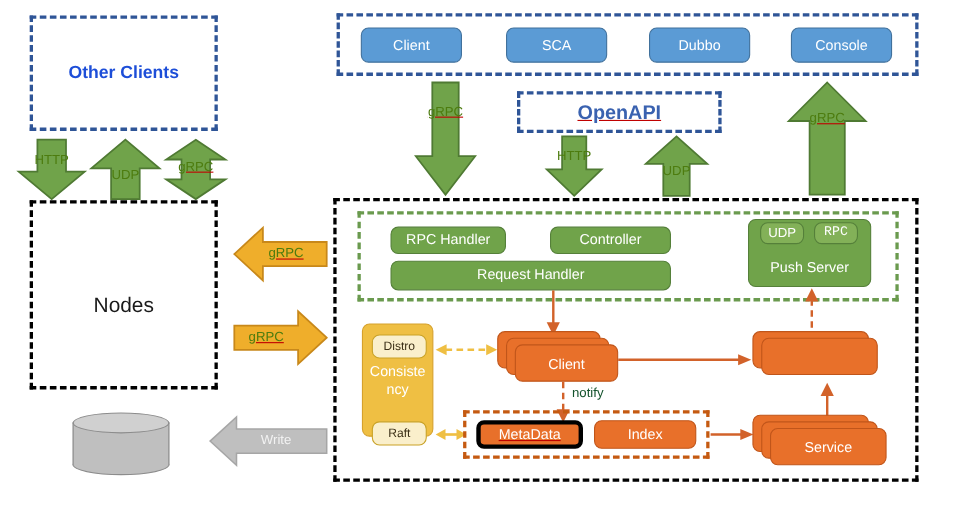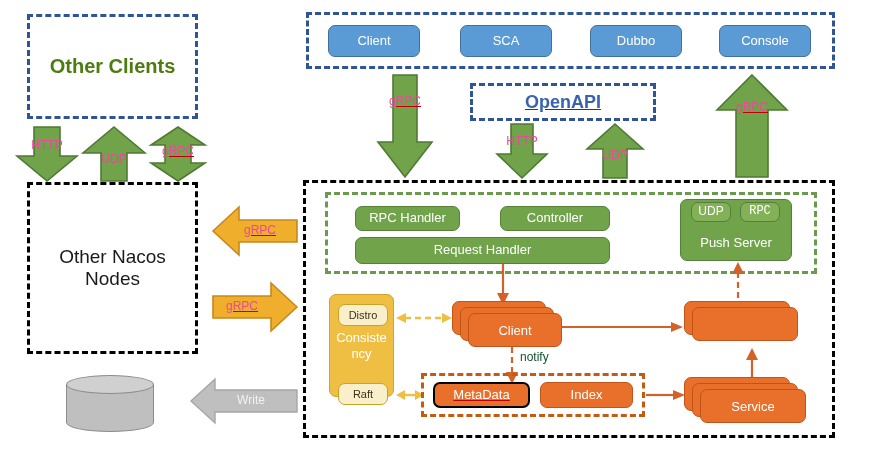--- a/index.html
+++ b/index.html
@@ -10,21 +10,21 @@
   }
   .abs{position:absolute;box-sizing:border-box;}
 
   
   .frame-blue{border:3px dashed #2F5597;}
   .frame-black{border:3px dashed #000000;}
   .frame-green{border:3px dashed #6A9A4E;}
   .frame-orange-d{border:3px dashed #C55A11;}
 
   .title-blue{
-    color:#4d7c0f;font-size:20px;font-weight:bold;
+    color:#1d4ed8;font-size:16px;font-weight:bold;
     display:flex;align-items:center;justify-content:center;
     width:100%;height:100%;
   }
   .title-black{
     color:#1a1a1a;font-size:19px;text-align:center;line-height:1.18;
     display:flex;align-items:center;justify-content:center;
     width:100%;height:100%;
   }
   .openapi-label{
     color:#3A62B0;font-size:18px;font-weight:bold;
@@ -38,39 +38,39 @@
     display:flex;align-items:center;justify-content:center;
     border-radius:7px;color:#ffffff;text-align:center;
     font-size:13px;line-height:1.15;
   }
   .box-blue{background:#5B9BD5;border:1px solid #41719C;}
   .box-green{background:#70A34A;border:1px solid #55803A;}
   .box-green-lite{background:#83B158;border:1px solid #55803A;font-size:12px;}
   .box-amber{background:#EFBF43;border:1px solid #D6A12C;}
   .box-cream{background:#FAEFCB;border:1px solid #C9A227;color:#3d3118;font-size:11px;}
   .box-orange{background:#E8702A;border:1px solid #C0551A;}
-  .box-orange-u{background:#E8702A;border:2px solid #000000;
+  .box-orange-u{background:#E8702A;border:4px solid #000000;
     text-decoration:underline;text-decoration-color:#C00000;}
 
   
   .stack{position:absolute;}
   .stack .layer{
     position:absolute;border-radius:7px;background:#E8702A;border:1px solid #C0551A;
   }
   .stack .layer.l1{left:0;top:0;}
   .stack .layer.l2{left:8px;top:6px;}
   .stack .layer.front{
     left:16px;top:12px;display:flex;align-items:center;justify-content:center;
     color:#fff;font-size:13px;
   }
 
   
   .arrowsvg{position:absolute;overflow:visible;}
   .arrow-label{
-    position:absolute;color:#ec4899;font-size:12px;white-space:nowrap;
+    position:absolute;color:#4d7c0f;font-size:12px;white-space:nowrap;
     display:flex;align-items:center;justify-content:center;
   }
   .arrow-label.red-u{text-decoration:underline;text-decoration-color:#C00000;}
   .arrow-label.gray{color:#f2f2f2;}
 
   
   .conn-label{position:absolute;color:#14532d;font-size:12px;}
 
   
   .cyl-body{background:#BFBFBF;border-left:1px solid #8C8C8C;border-right:1px solid #8C8C8C;}
@@ -95,21 +95,21 @@
 <div class="arrow-label" style="left:82px;top:150px;width:64px;height:18px;">UDP</div>
 
 <svg class="arrowsvg" style="left:150px;top:126px;" width="56" height="56" viewBox="0 0 56 56">
   <polygon points="28,1 55,19 41,19 41,37 55,37 28,55 1,37 15,37 15,19 1,19" fill="#70A34A" stroke="#4F7A33" stroke-width="1.6"></polygon>
 </svg>
 <div class="arrow-label red-u" style="left:150px;top:142px;width:56px;height:18px;">gRPC</div>
 
 <div class="abs frame-black" style="left:27px;top:182px;width:171px;height:172px;">
   <div class="title-black">
     <span>
-      <span>Other Nacos</span><br>
+      <br>
       <span>Nodes</span>
     </span>
   </div>
 </div>
 
 <svg class="arrowsvg" style="left:212px;top:206px;" width="86" height="50" viewBox="0 0 86 50">
   <polygon points="1,25 27,1 27,14 85,14 85,36 27,36 27,49" fill="#EFAE2B" stroke="#C8881A" stroke-width="1.6"></polygon>
 </svg>
 <div class="arrow-label red-u" style="left:232px;top:221px;width:56px;height:18px;">gRPC</div>
 

